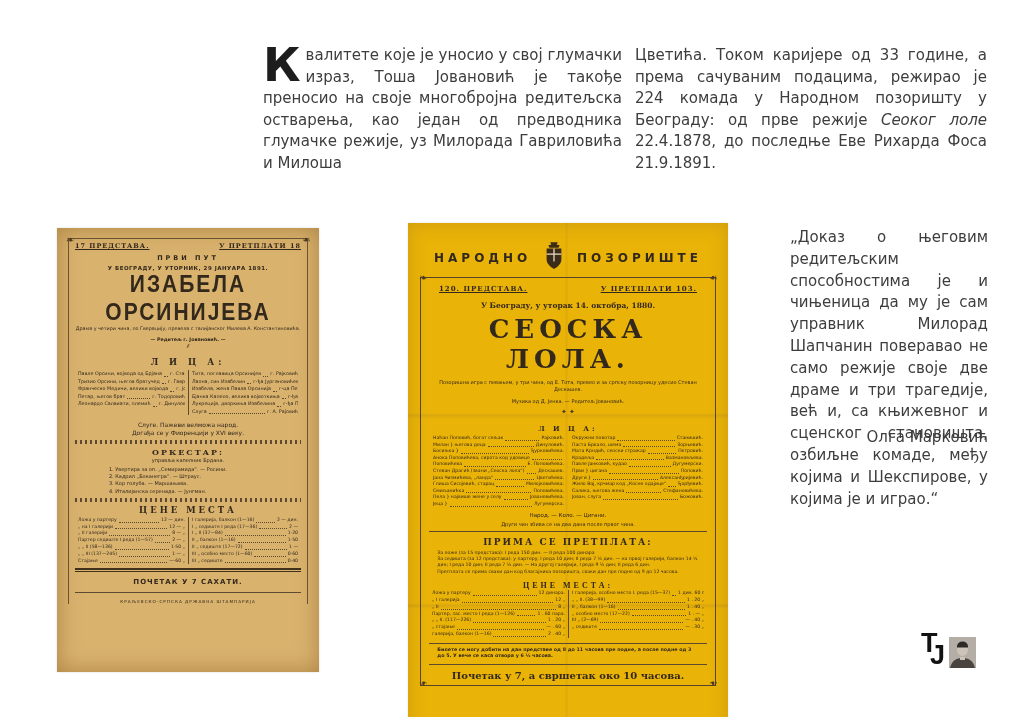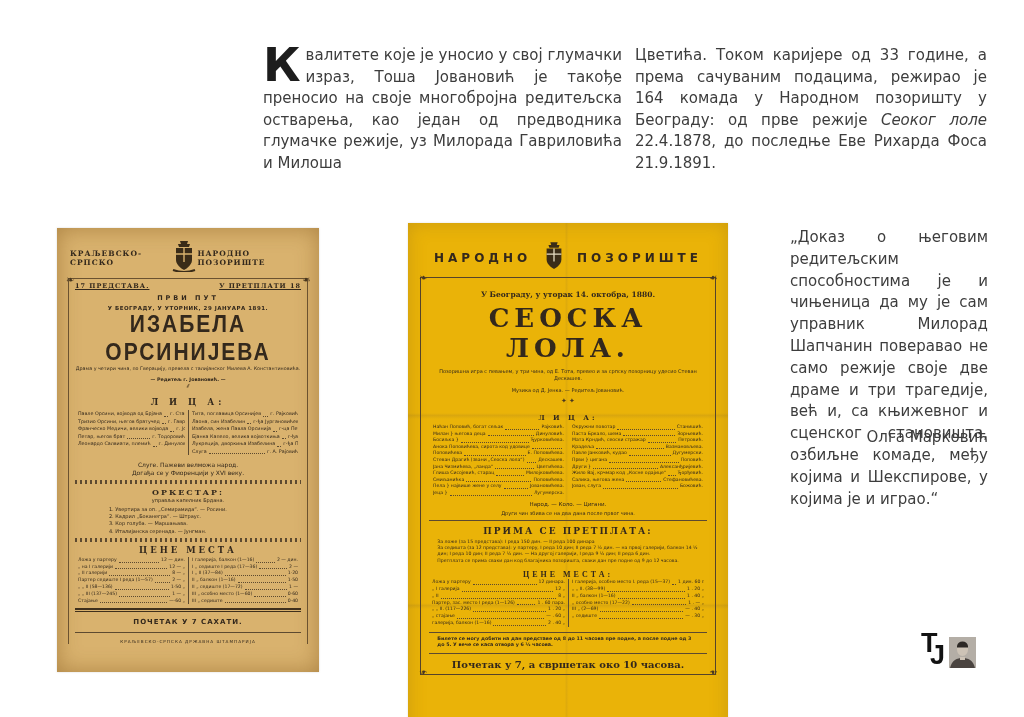--- a/index.html
+++ b/index.html
@@ -117,39 +117,27 @@
 </head>
 <body>
 
 <div id="page">
 
 
   <div class="intro-col" id="intro-col1">
     <span class="dropcap">К</span><span>валитете које је уносио у свој глумачки израз, Тоша Јовановић је такође преносио на своје многобројна редитељска остварења, као један од предводника глумачке режије, уз Милорада Гавриловића и Милоша</span>
   </div>
 
-  <div class="intro-col" id="intro-col2"><span>Цветића. Током каријере од 33 године, а према сачуваним подацима, режирао је 164 комада у Народном позоришту у Београду: од прве режије </span><span style="font-style: italic;">Сеоког лоле</span><span> 22.4.1878, до последње </span><span style="">Еве</span><span> Рихарда Фоса 21.9.1891.</span></div>
+  <div class="intro-col" id="intro-col2"><span>Цветића. Током каријере од 33 године, а према сачуваним подацима, режирао је 224 комада у Народном позоришту у Београду: од прве режије </span><span style="font-style: italic;">Сеоког лоле</span><span> 22.4.1878, до последње </span><span style="">Еве</span><span> Рихарда Фоса 21.9.1891.</span></div>
 
   <div class="quote">„Доказ о његовим редитељским способностима је и чињеница да му је сам управник Милорад Шапчанин поверавао не само режије своје две драме и три трагедије, већ и, са књижевног и сценског становишта, озбиљне комаде, међу којима и Шекспирове, у којима је и играо.“</div>
   <div class="attribution">Олга Марковић</div>
 
   <div class="poster" id="poster-izabela">
     <div class="inner">
-      <div class="pz-header">
-        <span class="hname">КРАЉЕВСКО-СРПСКО</span>
-        <span class="arms">
-          <svg width="26" height="32" viewBox="0 0 26 32">
-            <path d="M9 1 h8 l-1 3 h3 l-1 3 H8 L7 4 h3 z" fill="#3a2c18"></path>
-            <path d="M5 8 h16 v12 c0 6-8 10-8 10 s-8-4-8-10 z" fill="#3a2c18"></path>
-            <path d="M13 8 v14 M5 14 h16" stroke="#d9b26e" stroke-width="1.4"></path>
-            <path d="M2 30 q11 4 22 0" stroke="#3a2c18" stroke-width="2" fill="none"></path>
-          </svg>
-        </span>
-        <span class="hname">НАРОДНО ПОЗОРИШТЕ</span>
-      </div>
       <div class="frame-l">
         <span class="corner" style="left:-3px; top:-5px;">❧</span>
         <span class="corner" style="right:-3px; top:-5px; transform:scaleX(-1);">❧</span>
         <div class="perf-row">
           <span>17 ПРЕДСТАВА.</span>
           <span>У ПРЕТПЛАТИ 18</span>
         </div>
         <div class="center premiere">ПРВИ ПУТ</div>
         <div class="center dateline-l">У БЕОГРАДУ, У УТОРНИК, 29 ЈАНУАРА 1891.</div>
         <div class="center title-izabela">ИЗАБЕЛА ОРСИНИЈЕВА</div>
@@ -326,20 +314,24 @@
             <path d="M13 8 v14 M5 14 h16" stroke="#e6dcc2" stroke-width="1.4"></path>
           </svg>
         </span>
         <span class="hname">ПОЗОРИШТЕ</span>
       </div>
       <div class="frame-r">
         <span class="corner" style="left:-2px; top:-6px;">❧</span>
         <span class="corner" style="right:-2px; top:-6px; transform:scaleX(-1);">❧</span>
         <span class="corner" style="left:-2px; bottom:-4px; transform:scaleY(-1);">❧</span>
         <span class="corner" style="right:-2px; bottom:-4px; transform:scale(-1,-1);">❧</span>
+        <div class="perf-row-r">
+          <span>120. ПРЕДСТАВА.</span>
+          <span>У ПРЕТПЛАТИ 103.</span>
+        </div>
         <div class="center dateline-r">У Београду, у уторак 14. октобра, 1880.</div>
         <div class="center title-lola">СЕОСКА ЛОЛА.</div>
         <div class="center subtitle-r">Позоришна игра с певањем, у три чина, од Е. Тота, превео и за српску позорницу удесио Стеван Дескашев.</div>
         <div class="center subtitle-r">Музика од Д. Јенка. — Редитељ Јовановић.</div>
         <div class="center orn" style="margin-top:4px;">✦ ✦</div>
         <div class="center lica-head-r">Л И Ц А:</div>
         <div class="cast-cols-r">
           <div class="cast-col-r">
               <div class="row cast-row-r">
               <span>Наћан Поповић, богат сељак</span>

